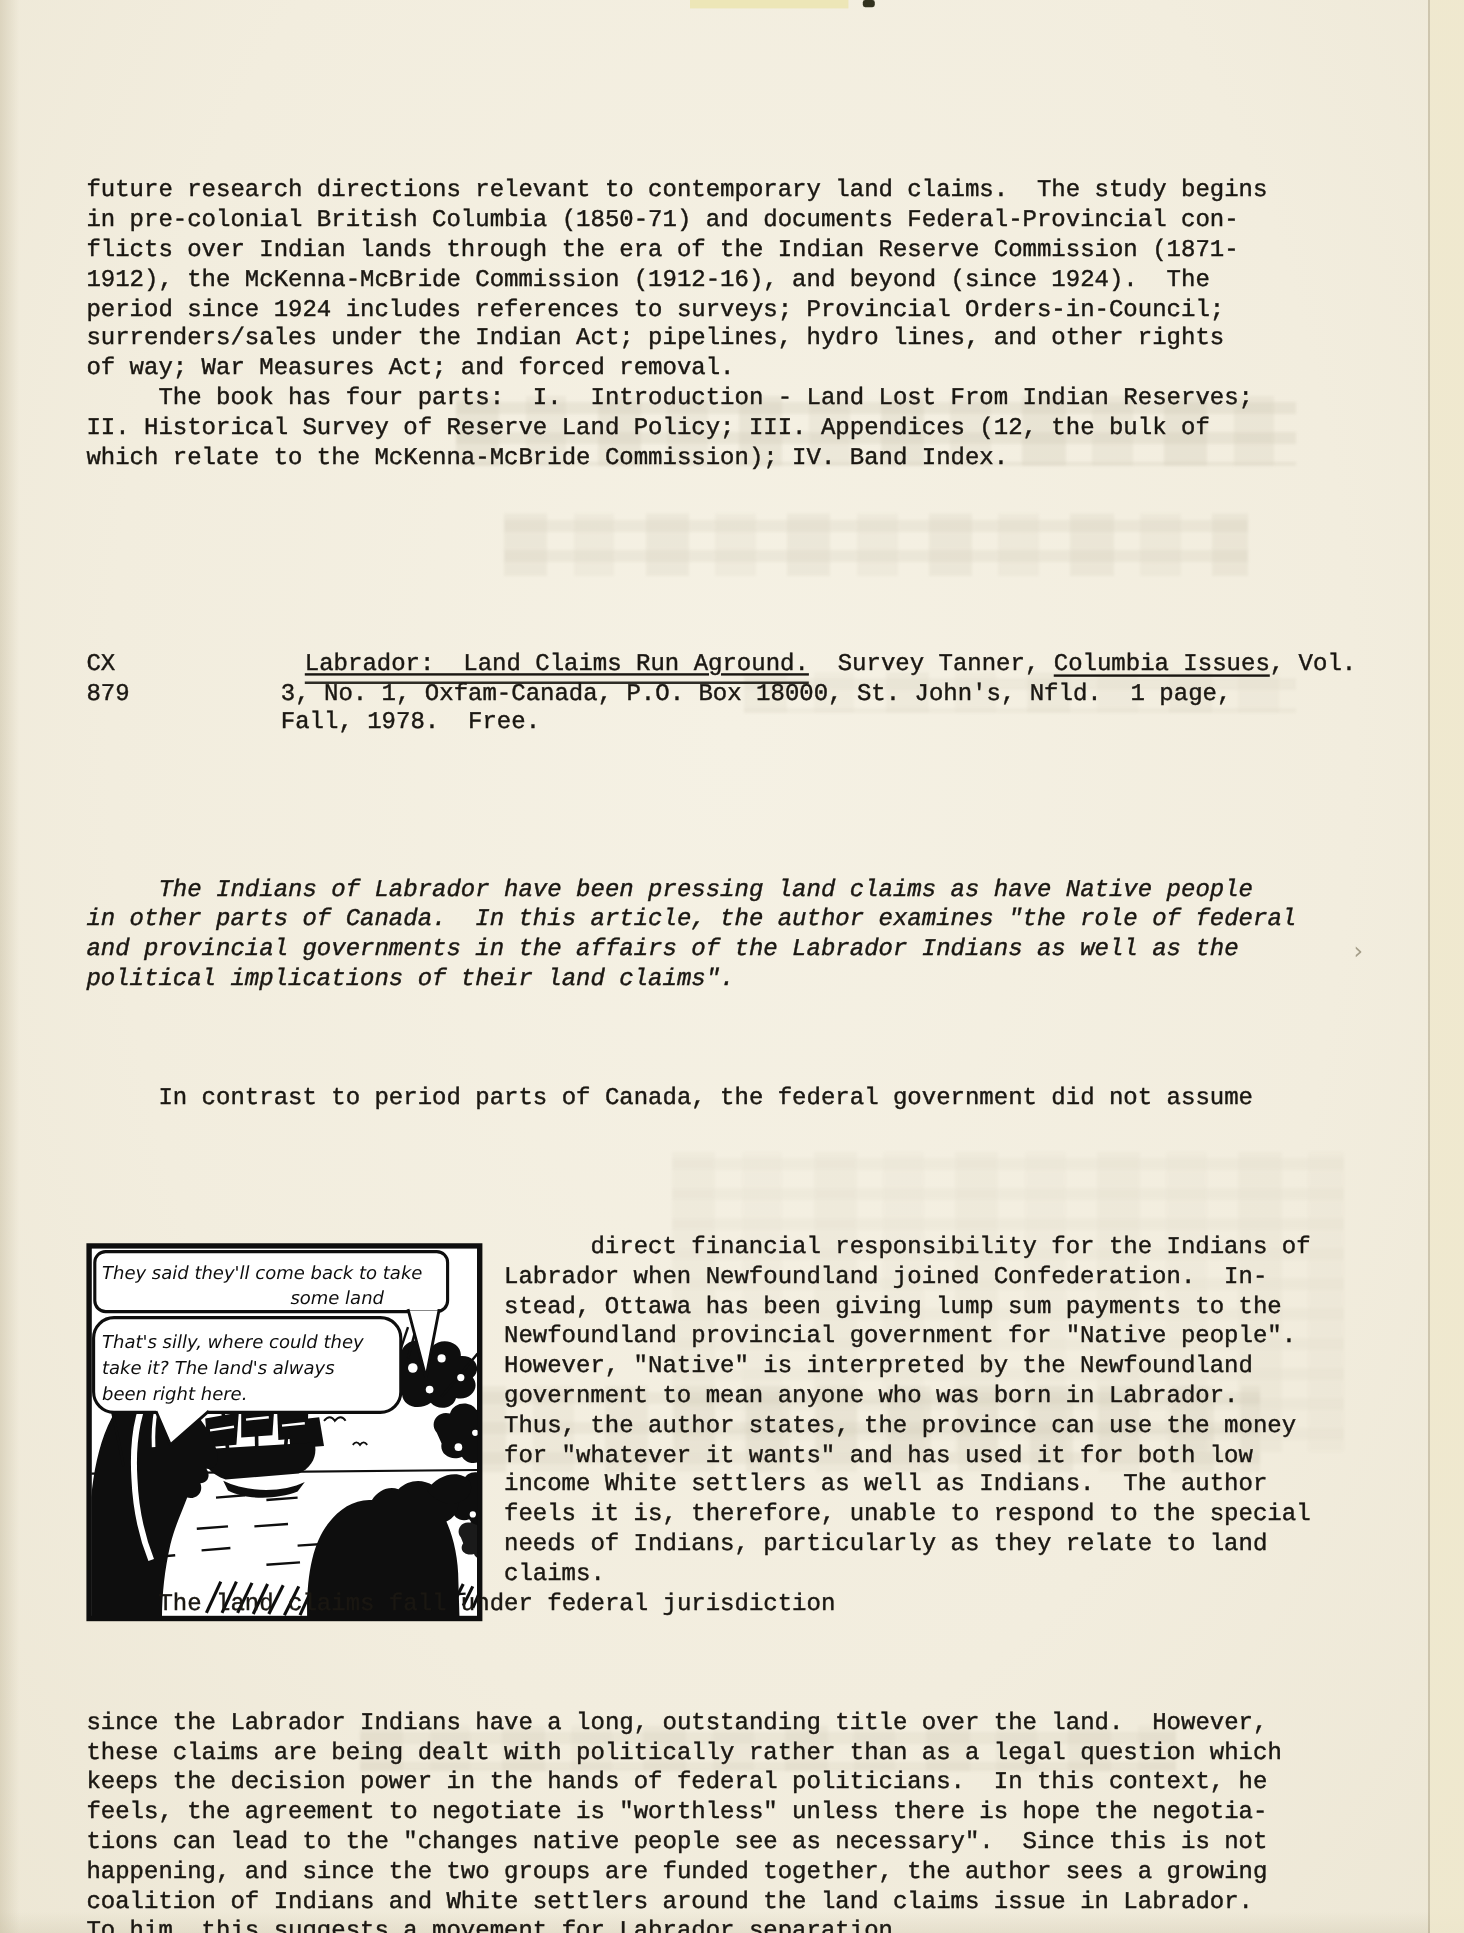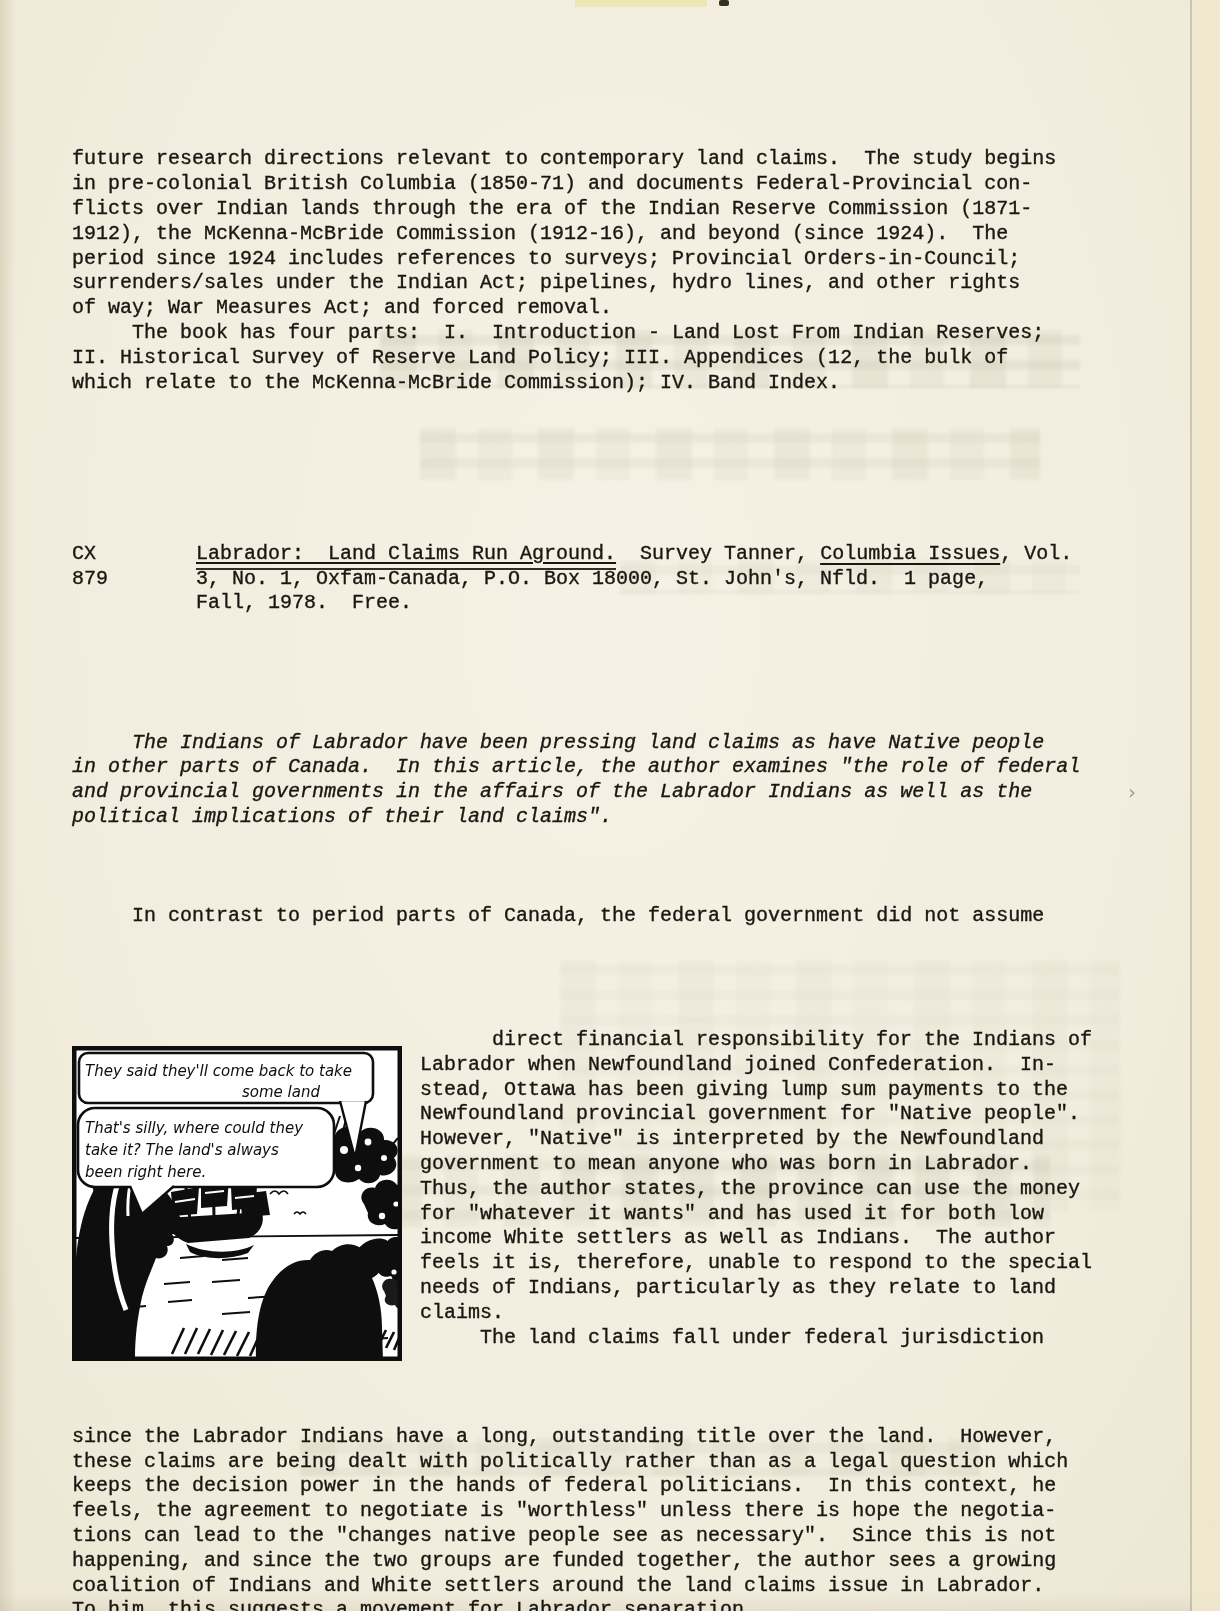--- a/index.html
+++ b/index.html
@@ -33,28 +33,28 @@
     background:
       repeating-linear-gradient(90deg, rgba(139,130,102,.30) 0 36px, rgba(139,130,102,0) 36px 58px,
         rgba(139,130,102,.22) 58px 92px, rgba(139,130,102,0) 92px 118px),
       repeating-linear-gradient(180deg, rgba(139,130,102,0) 0 5px, rgba(139,130,102,.30) 5px 15px, rgba(139,130,102,0) 15px 25px);
   }
   .content {
     position:absolute; left:72px; top:73px; width:1040px;
     font-size:20px; line-height:24.8px; white-space:pre;
     -webkit-text-stroke:.35px currentColor;
   }
-  .entry { display:flex; }
+  .entry { display:flex;gap:38px; }
   .entry .entry-id { width:124px; flex:0 0 124px; }
   .entry-879 { margin-top:72px; }
   .para-labrador-intro { margin-top:40px;font-style:italic; }
   .u  { text-decoration:underline; text-decoration-thickness:2px; text-underline-offset:4px; }
   .u2 { text-decoration:underline; text-decoration-thickness:2px; text-underline-offset:3px;
-        border-bottom:2px solid rgba(26,23,18,.9); padding-bottom:3px; }
-  .cartoon-float { float:left; width:330px; height:280px; margin:18px 18px 4px 0; }
+        border-bottom:2px solid rgba(26,23,18,.9); padding-bottom:3px;margin-left:20px; }
+  .cartoon-float { float:left; width:330px; height:280px; margin:8px 18px 4px 0; }
   .cartoon-float svg { display:block; }
   .hand { font-family:"DejaVu Sans",sans-serif; font-style:italic; font-size:15px; fill:#0e0e0e; }
 </style>
 </head>
 <body>
 
 <div class="page">
 
   <div class="tape-mark"></div>
   <div class="speck"></div>

